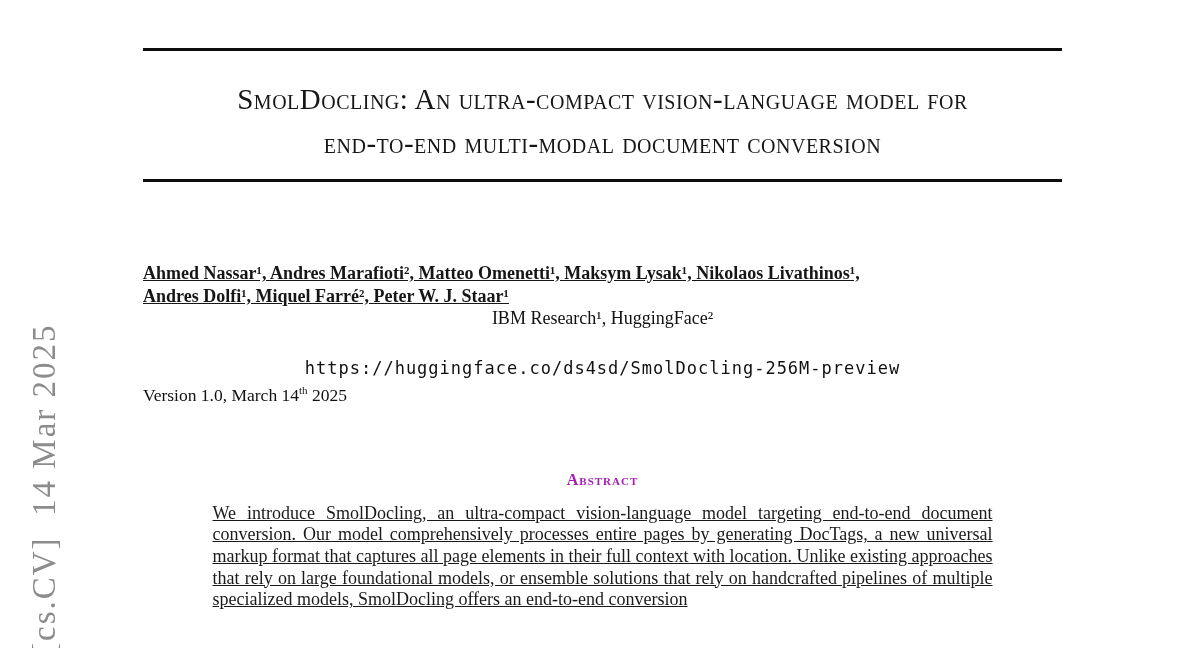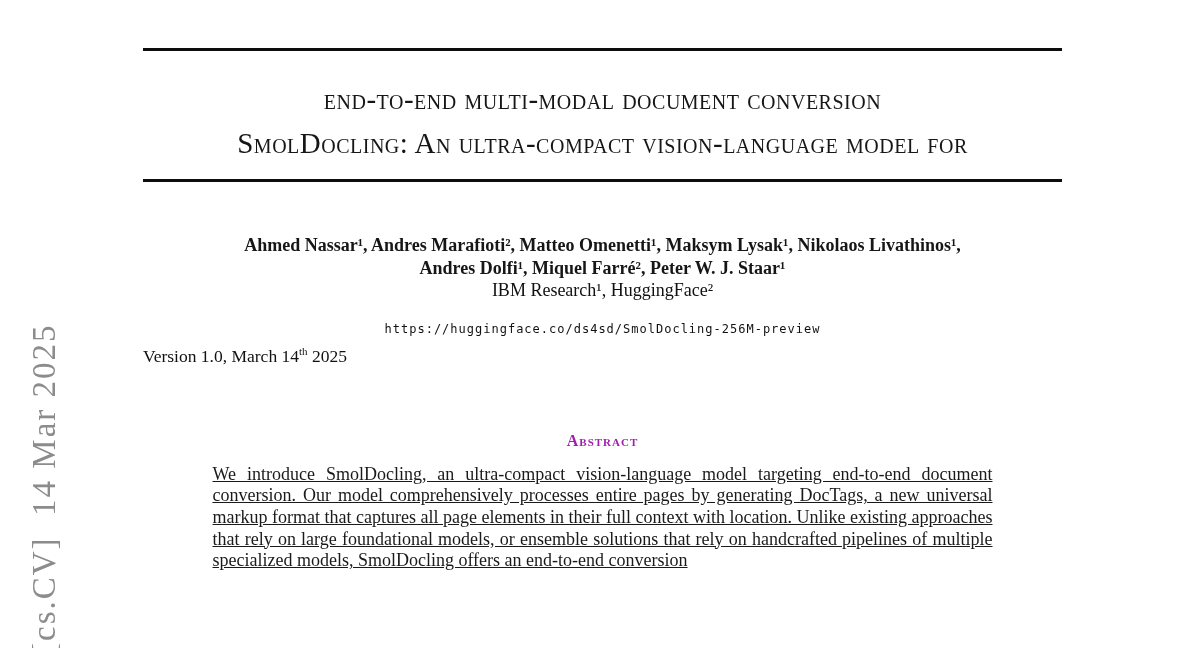--- a/index.html
+++ b/index.html
@@ -48,37 +48,38 @@
     text-align: center;
     font-weight: normal;
     font-variant: small-caps;
     font-size: 29px;
     line-height: 44px;
     letter-spacing: 0.5px;
     color: #161616;
   }
   .title-line { display: block; white-space: nowrap; }
   .authors {
-    margin-top: 52px;
-    text-align: center;
+    margin-top: 80px;
+    text-align: left;
     font-weight: bold;
     font-size: 18px;
     line-height: 23px;
     color: #161616;
+    text-decoration: underline;
   }
   .affiliation {
     text-align: center;
     font-size: 18px;
     line-height: 21px;
   }
   .model-url {
-    margin-top: 18px;
+    margin-top: 29px;
     text-align: center;
     font-family: "DejaVu Sans Mono", monospace;
-    font-size: 12px;
+    font-size: 17px;
     letter-spacing: 1px;
     line-height: 20px;
     color: #111111;
     text-decoration: none;
     display: block;
     cursor: pointer;
   }
   .version-line {
     margin-top: 2px;
     text-align: left;
@@ -111,22 +112,22 @@
 
 <div class="page">
 
   <div class="arxiv-banner">[cs.CV]  14 Mar 2025</div>
 
   <div class="content">
 
     <div class="rule rule-top"></div>
 
     <h1 class="title">
+      <span class="title-line">SmolDocling: An ultra-compact vision-language model for</span>
       <span class="title-line">end-to-end multi-modal document conversion</span>
-      <span class="title-line">SmolDocling: An ultra-compact vision-language model for</span>
     </h1>
 
     <div class="rule rule-bottom"></div>
 
     <div class="authors">
       <div>Ahmed Nassar¹, Andres Marafioti², Matteo Omenetti¹, Maksym Lysak¹, Nikolaos Livathinos¹,</div>
       <div>Andres Dolfi¹, Miquel Farré², Peter W. J. Staar¹</div>
     </div>
 
     <div class="affiliation">IBM Research¹, HuggingFace²</div>

